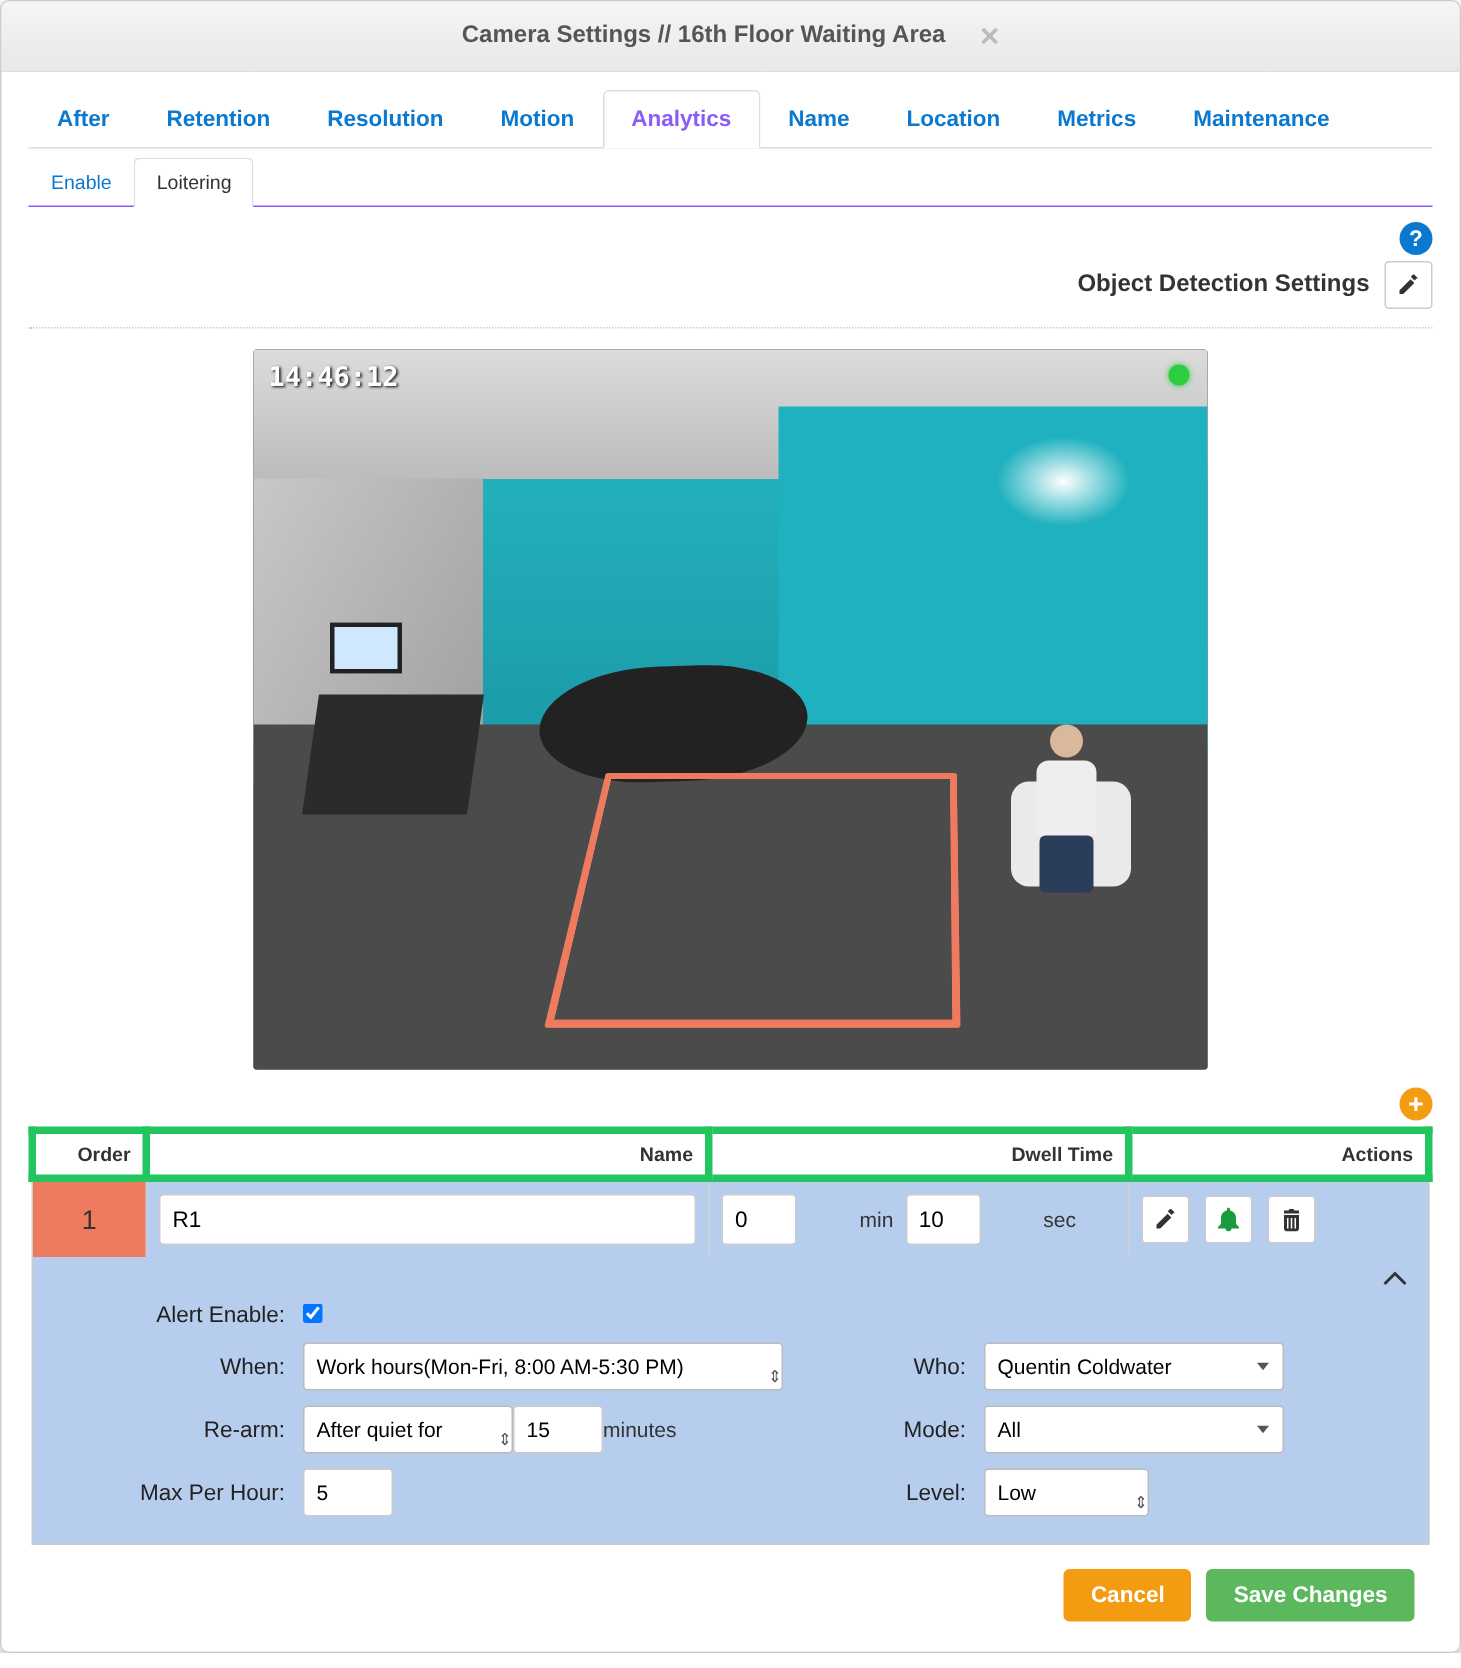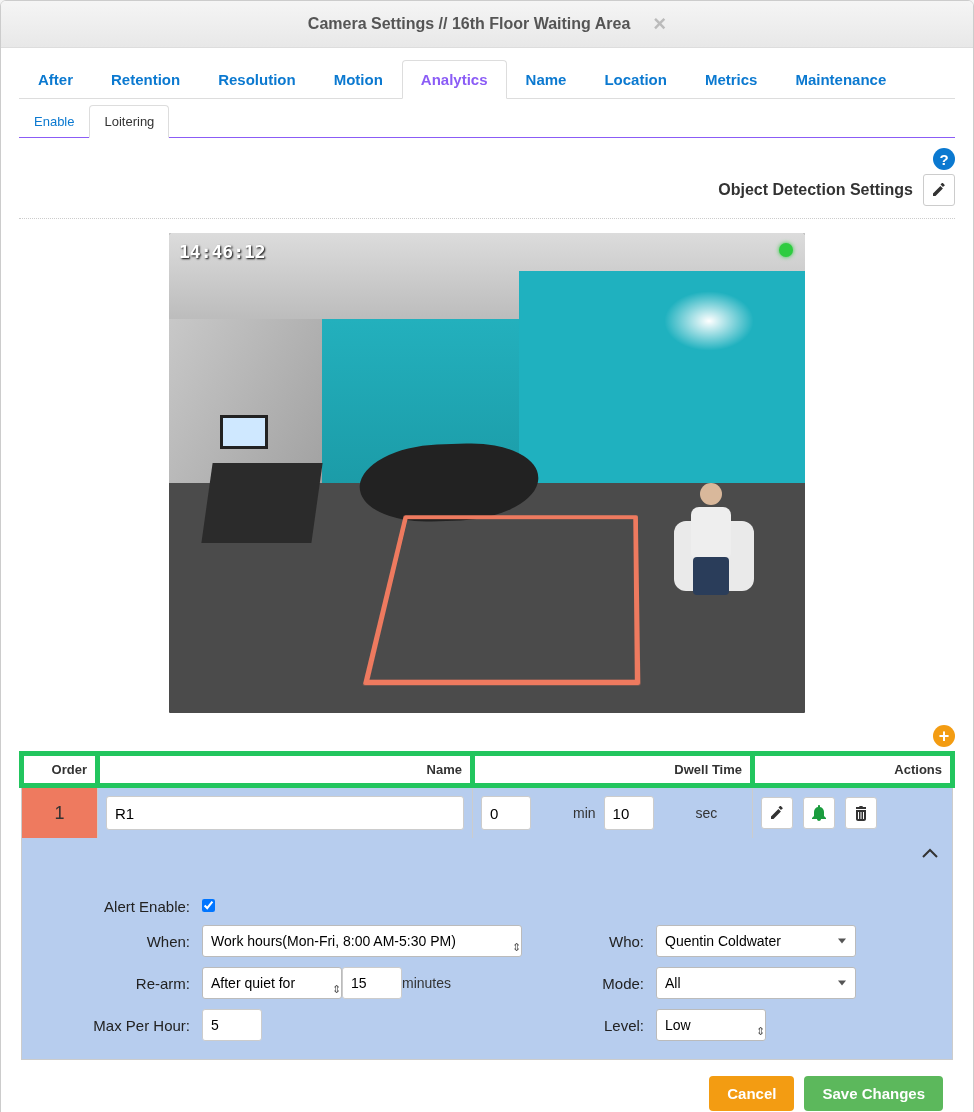--- a/index.html
+++ b/index.html
@@ -47,21 +47,21 @@
 .table td { padding:8px; border-left:1px solid #ccc; border-right:1px solid #ccc; vertical-align:middle; }
 .row-main { background:#b7cdee; }
 .order-cell { background:#ee7a5f; color:#333; text-align:center; font-size:18px; width:76px; height:44px; }
 .text-input { width:100%; height:34px; border:1px solid #ccc; border-radius:3px; padding:14px 8px; font-size:15px; background:#fff; }
 .num-input { width:50px; height:34px; text-align:left; padding:4px 8px; border:1px solid #ccc; border-radius:3px; background:#fff; font-size:15px; }
 .dwell-wrap { display:flex; align-items:center; gap:8px; }
 .unit { font-size:14px; color:#333;margin-left:34px; }
 .actions-wrap { display:flex; gap:10px; align-items:center; }
 .expand-row td { background:#b7cdee; padding:0; }
 .expand-caret { text-align:right; padding:6px 14px 0 0; font-size:16px; color:#333;}
-.form-grid { display:grid; grid-template-columns: 150px 1fr 110px 1fr; gap:10px 12px; padding:6px 18px 18px 18px; align-items:center;margin-top:30px;}
+.form-grid { display:grid; grid-template-columns: 150px 1fr 110px 1fr; gap:10px 12px; padding:6px 18px 18px 18px; align-items:center;}
 .form-label { text-align:right; font-size:15px; color:#222; font-weight:500;}
 .select { height:32px; border:1px solid #bbb; border-radius:3px; background:#fff; padding:4px 24px 4px 8px; font-size:14px; appearance:none; position:relative; width:100%;}
 .select-wrap { position:relative; display:inline-block; }
 .select-wrap::after { content:""; position:absolute; right:10px; top:50%; width:0; height:0; border-left:4px solid transparent; border-right:4px solid transparent; border-top:5px solid #555; transform:translateY(-50%); pointer-events:none;}
 .select-wrap.updown::after { content:"⇕"; border:none; font-size:11px; color:#555; transform:translateY(-50%);}
 .rearm-row { display:flex; align-items:center;}
 .small-input { width:60px; height:32px; border:1px solid #ccc; border-radius:3px; padding:4px 8px; background:#fff; font-size:14px;}
 .modal-footer { padding:16px 30px 20px; display:flex; justify-content:flex-end; gap:10px; background:#fff;}
 .btn { padding:9px 18px; border-radius:4px; font-size:15px; font-weight:bold; color:#fff; border:none; cursor:pointer;}
 .btn-cancel { background:#f39c12; }

